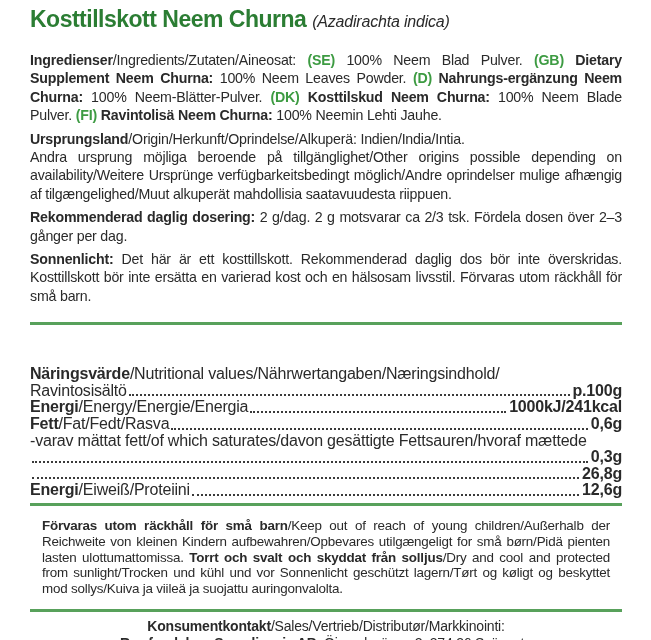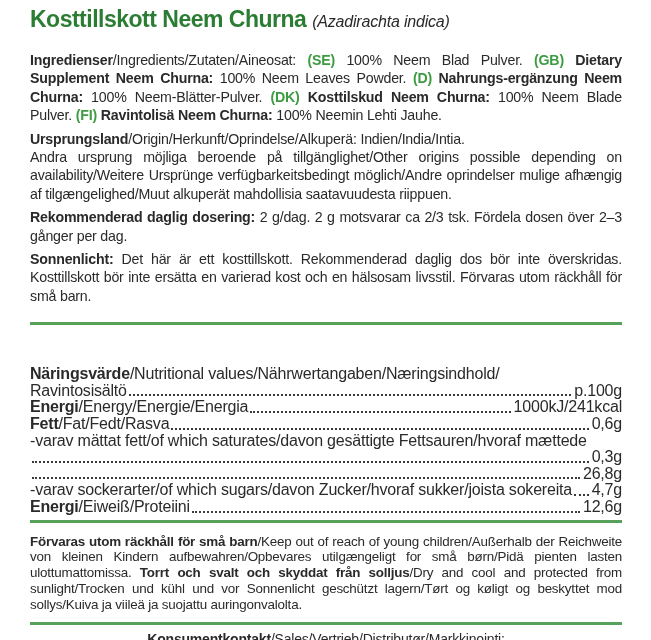--- a/index.html
+++ b/index.html
@@ -53,27 +53,27 @@
   .ntable { font-size: 16px; line-height: 16.6px; margin-top: 41px; }
   .npre { text-align: left; }
   .nmain { display: flex; }
   .nlabel { white-space: nowrap; }
   .leader {
     flex: 1 1 auto;
     min-width: 10px;
     border-bottom: 2px dotted #3a3a3a;
     margin: 0 3px 3px 2px;
   }
-  .nvalue { white-space: nowrap; font-weight: normal; }
+  .nvalue { white-space: nowrap; font-weight: bold; }
 
   .storage {
     font-size: 13.4px;
     line-height: 15.8px;
     text-align: justify;
-    margin: 0;
+    margin: 12px;
   }
 
   .contact {
     text-align: center;
     font-size: 14px;
     line-height: 16.6px;
     margin: 0;
   }
 </style>
 </head>
@@ -120,25 +120,20 @@
       <span class="leader"></span>
       <span class="nvalue">0,3g</span>
     </div>
   </div>
 
   <div class="nmain">
     <span class="leader"></span>
     <span class="nvalue">26,8g</span>
   </div>
 
-  <div class="nmain">
-    <span class="nlabel"><span>-varav sockerarter/of which sugars/davon Zucker/hvoraf sukker/joista sokereita</span></span>
-    <span class="leader"></span>
-    <span class="nvalue">4,7g</span>
-  </div>
 
 
   <div class="nmain">
     <span class="nlabel"><span class="b">Energi</span><span>/Eiweiß/Proteiini</span></span>
     <span class="leader"></span>
     <span class="nvalue">12,6g</span>
   </div>
 
 
 </div>

